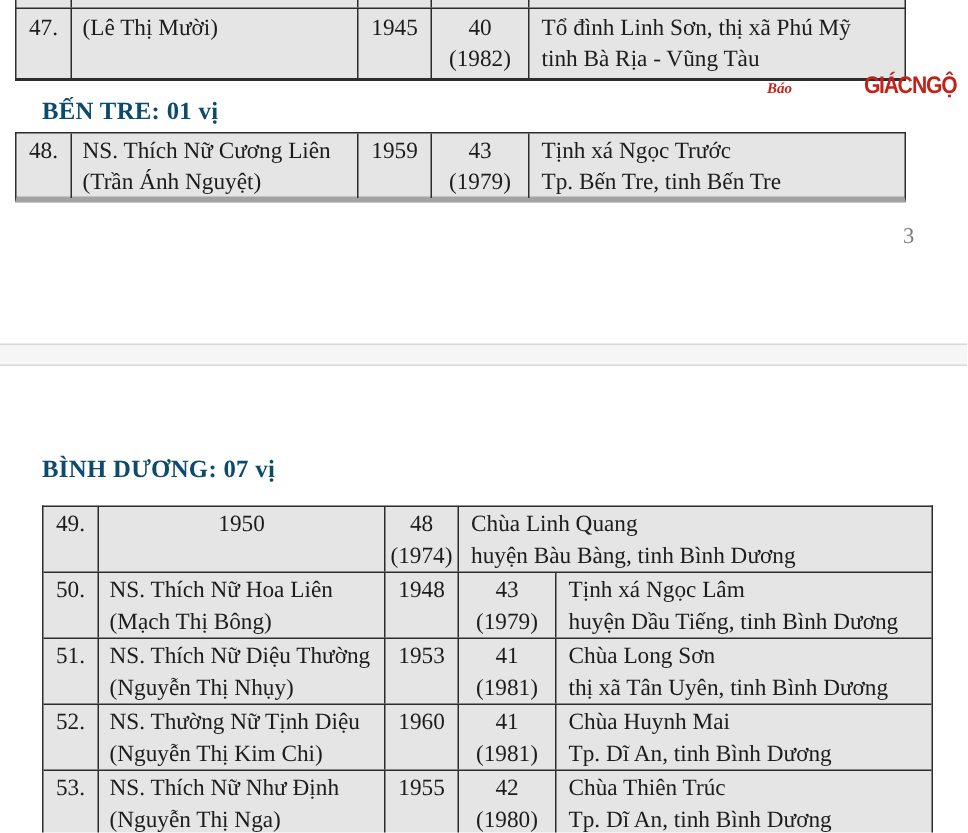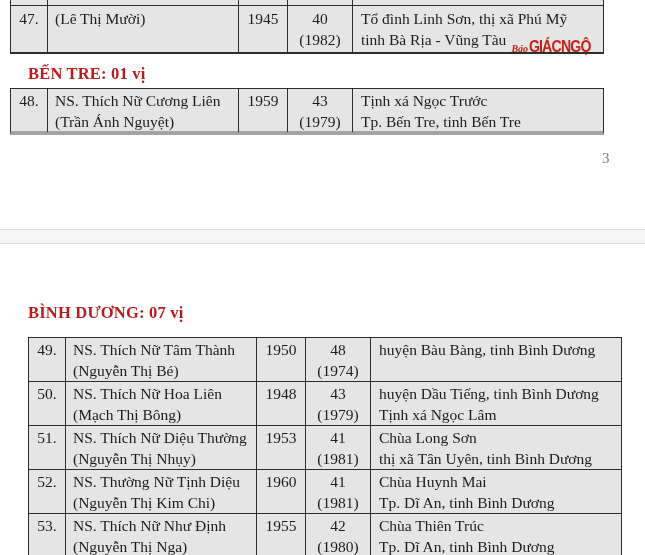--- a/index.html
+++ b/index.html
@@ -62,21 +62,21 @@
   #table-sliver { top: 0; height: 6px; border-bottom: 1px solid #2d2d2d; }
   #table-sliver .trow { height: 5px; border-bottom: none; }
 
   
   .section-heading {
     position: absolute;
     left: 28px;
     font-weight: 700;
     font-size: 16.5px;
     letter-spacing: 0.2px;
-    color: #b91c1c;
+    color: #0c4a6e;
     white-space: nowrap;
   }
   #heading-bentre   { top: 64px; }
   #heading-binhduong{ top: 303px; text-align: center; }
 
   
   .page-number {
     position: absolute;
     left: 602px; top: 150px;
     font-size: 15px;
@@ -94,22 +94,23 @@
   }
 
   
   .addr2 { display: flex; align-items: flex-start; }
   .watermark {
     margin-left: 5px;
     color: #c4211a;
     display: inline-flex;
     align-items: baseline;
     position: relative;
-    top: 7px;
+    top: 18px;
     white-space: nowrap;
+    gap: 47px;
   }
   .watermark .wm-prefix {
     font-size: 10px;
     font-weight: 700;
     font-style: italic;
     margin-right: 1px;
   }
   .watermark .wm-name {
     font-size: 16px;
     font-weight: 700;
@@ -184,48 +185,45 @@
   <div class="page-number">3</div>
 
   <div class="page-break-strip"></div>
 
   <div class="section-heading" id="heading-binhduong">BÌNH DƯƠNG: 07 vị</div>
 
   <div class="doc-table" id="table-bd">
 
     <div class="trow">
       <div class="c c-no">49.</div>
-      <div class="c c-name">
-        <div>NS. Thích Nữ Tâm Thành</div>
-        <div>(Nguyễn Thị Bé)</div>
-      </div>
       <div class="c c-year">1950</div>
       <div class="c c-age">
         <div>48</div>
         <div>(1974)</div>
       </div>
       <div class="c c-addr">
+        <div>Chùa Linh Quang</div>
         <div>huyện Bàu Bàng, tinh Bình Dương</div>
       </div>
     </div>
 
     <div class="trow">
       <div class="c c-no">50.</div>
       <div class="c c-name">
         <div>NS. Thích Nữ Hoa Liên</div>
         <div>(Mạch Thị Bông)</div>
       </div>
       <div class="c c-year">1948</div>
       <div class="c c-age">
         <div>43</div>
         <div>(1979)</div>
       </div>
       <div class="c c-addr">
+        <div>Tịnh xá Ngọc Lâm</div>
         <div>huyện Dầu Tiếng, tinh Bình Dương</div>
-        <div>Tịnh xá Ngọc Lâm</div>
       </div>
     </div>
 
     <div class="trow">
       <div class="c c-no">51.</div>
       <div class="c c-name">
         <div>NS. Thích Nữ Diệu Thường</div>
         <div>(Nguyễn Thị Nhụy)</div>
       </div>
       <div class="c c-year">1953</div>

